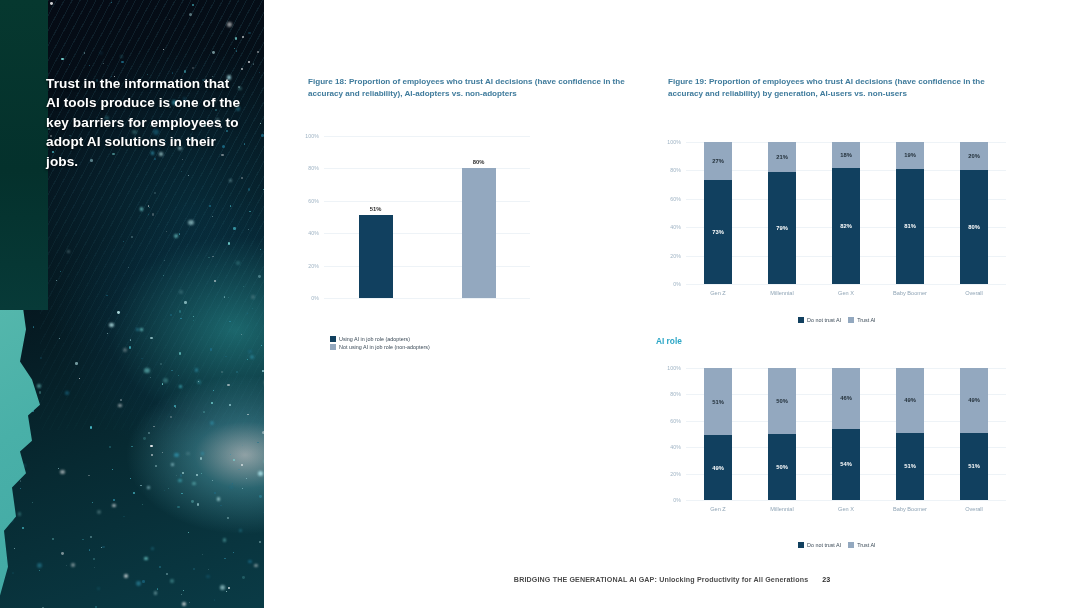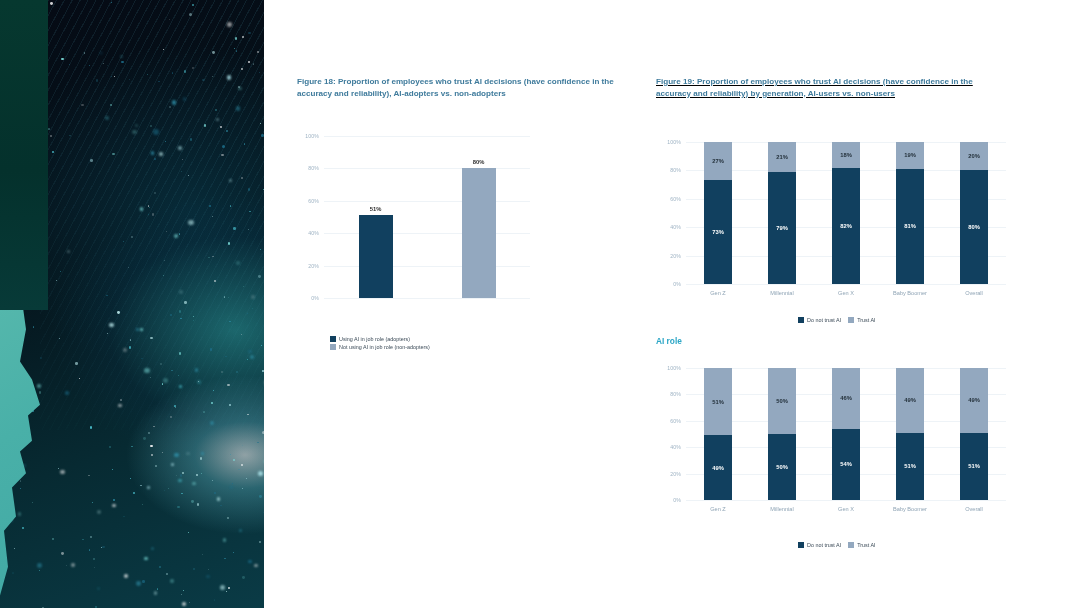--- a/index.html
+++ b/index.html
@@ -425,26 +425,27 @@
       <i style="left: 169.6px; top: 313.8px; width: 2.2px; height: 2.2px; background: rgb(29, 111, 140); opacity: 0.61;"></i>
       <i style="left: 231.8px; top: 483.1px; width: 1.2px; height: 1.2px; background: rgb(29, 111, 140); opacity: 0.92;"></i>
       <i style="left: 98.8px; top: 51.3px; width: 4.1px; height: 4.1px; background: rgb(29, 111, 140); opacity: 0.18; filter: blur(1px);"></i>
       <i style="left: 31.9px; top: 409.9px; width: 1.8px; height: 1.8px; background: rgb(47, 143, 168); opacity: 0.91;"></i>
       <i style="left: 112.4px; top: 152.7px; width: 2.3px; height: 2.3px; background: rgb(127, 227, 224); opacity: 0.52;"></i>
       <i style="left: 42.4px; top: 607.3px; width: 2px; height: 2px; background: rgb(191, 238, 240); opacity: 0.46;"></i>
     </div>
   <div class="hero-face"></div>
   <div class="hero-left-edge"></div>
 
+  <div class="hero-headline">Trust in the information that AI tools produce is one of the key barriers for employees to adopt AI solutions in their jobs.</div>
 
 </div>
 
 <div id="content">
 
-  <div class="fig" style="left:33px;top:76px;width:320px;">
+  <div class="fig" style="left:44px;top:76px;width:320px;">
     <div class="fig-title">Figure 18: Proportion of employees who trust AI decisions (have confidence in the accuracy and reliability), AI-adopters vs. non-adopters</div>
   </div>
   <div id="chart18" style="position:absolute;left:36px;top:128px;width:230px;height:200px;">
       <div class="gridline" style="left: 24px; top: 170px; width: 206px;"></div>
       <div class="axis-lbl" style="left: 0px; width: 19px; top: 167px;">0%</div>
       <div class="gridline" style="left: 24px; top: 137.6px; width: 206px;"></div>
       <div class="axis-lbl" style="left: 0px; width: 19px; top: 134.6px;">20%</div>
       <div class="gridline" style="left: 24px; top: 105.2px; width: 206px;"></div>
       <div class="axis-lbl" style="left: 0px; width: 19px; top: 102.2px;">40%</div>
       <div class="gridline" style="left: 24px; top: 72.8px; width: 206px;"></div>
@@ -462,21 +463,21 @@
       <div class="lg-item">
         <span class="sw sw-navy"></span>
         <span class="lg-txt">Using AI in job role (adopters)</span>
       </div>
       <div class="lg-item">
         <span class="sw sw-steel"></span>
         <span class="lg-txt">Not using AI in job role (non-adopters)</span>
       </div>
     </div>
 
-  <div class="fig" style="left:392px;top:76px;width:322px;text-decoration:underline;">
+  <div class="fig" style="left:404px;top:76px;width:322px;">
     <div class="fig-title">Figure 19: Proportion of employees who trust AI decisions (have confidence in the accuracy and reliability) by generation, AI-users vs. non-users</div>
   </div>
   <div id="chart19a" style="position:absolute;left:392px;top:134px;width:350px;height:180px;">
       <div class="gridline" style="left: 30px; top: 150px; width: 320px;"></div>
       <div class="axis-lbl" style="left: 0px; width: 25px; top: 147px;">0%</div>
       <div class="gridline" style="left: 30px; top: 121.6px; width: 320px;"></div>
       <div class="axis-lbl" style="left: 0px; width: 25px; top: 118.6px;">20%</div>
       <div class="gridline" style="left: 30px; top: 93.2px; width: 320px;"></div>
       <div class="axis-lbl" style="left: 0px; width: 25px; top: 90.2px;">40%</div>
       <div class="gridline" style="left: 30px; top: 64.8px; width: 320px;"></div>
@@ -566,13 +567,16 @@
       <div class="lg-item">
         <span class="sw sw-navy"></span>
         <span class="lg-txt">Do not trust AI</span>
       </div>
       <div class="lg-item">
         <span class="sw sw-steel"></span>
         <span class="lg-txt">Trust AI</span>
       </div>
     </div>
 
+  <div class="footer">
+    <span class="strong">BRIDGING THE GENERATIONAL AI GAP: Unlocking Productivity for All Generations</span><span class="pg">23</span>
+  </div>
 </div>
 
 </body></html>

